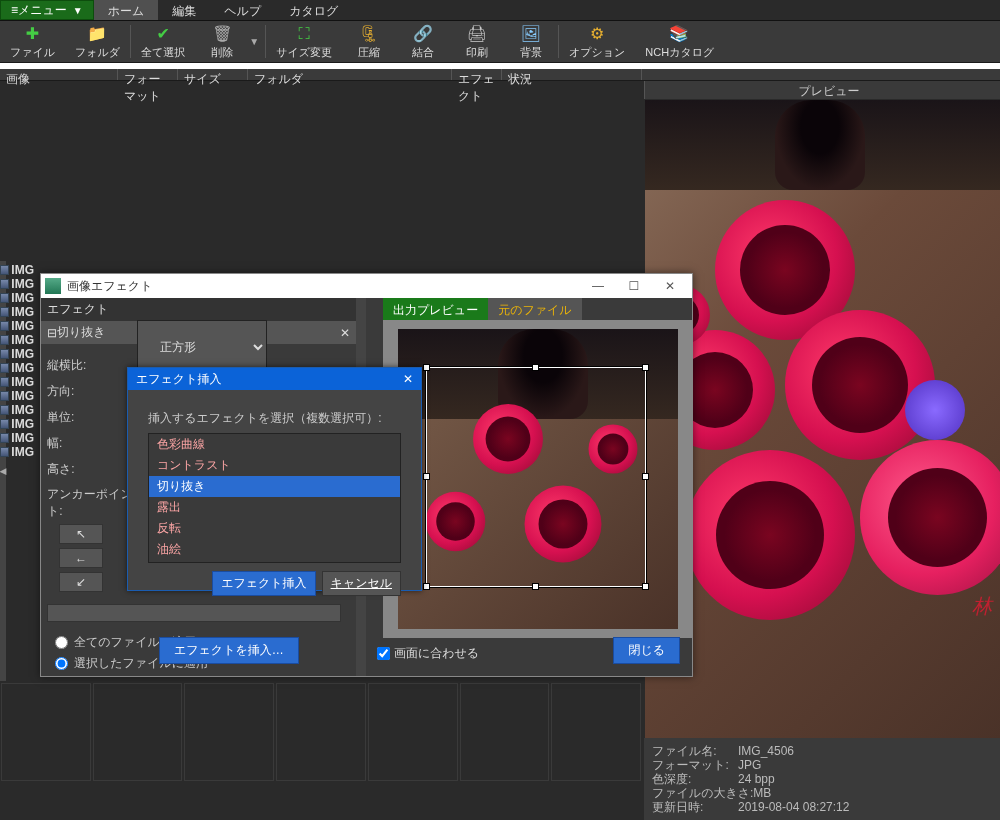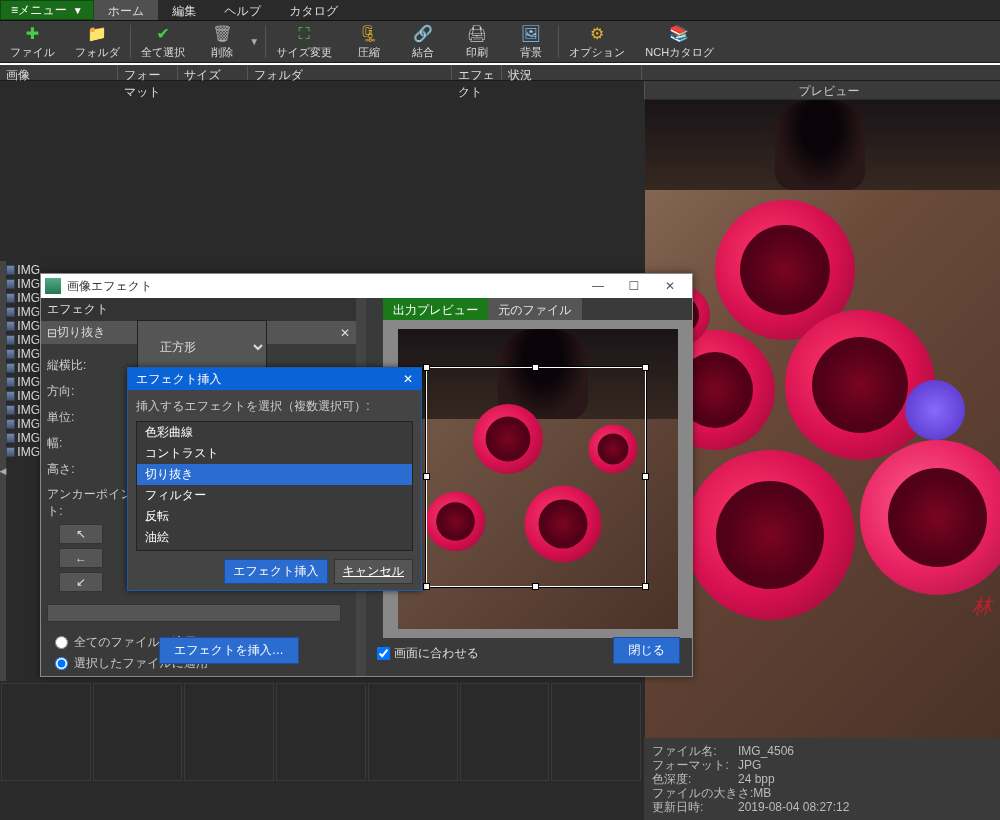--- a/index.html
+++ b/index.html
@@ -15,25 +15,25 @@
 
 
 .toolbar { display: flex; background: #3a3a3a; height: 42px; border-bottom: 1px solid #1a1a1a; }
 .tool { display: flex; flex-direction: column; align-items: center; justify-content: center; padding: 2px 10px; color: #ddd; cursor: pointer; min-width: 54px; }
 .tool .ticon { width: 20px; height: 20px; display: flex; align-items: center; justify-content: center; font-size: 16px; }
 .tool .tlabel { font-size: 11px; margin-top: 1px; }
 .tool-sep { width: 1px; background: #555; margin: 4px 0; }
 .tool-arrow { color: #aaa; font-size: 10px; align-self: center; padding-right: 6px; cursor: pointer; }
 
 
-.colhdr { display: flex; background: #3a3a3a; height: 18px; border-top: 2px solid #ffffff; border-bottom: 1px solid #1a1a1a; }
+.colhdr { display: flex; background: #3a3a3a; height: 18px; border-top: 6px solid #ffffff; border-bottom: 1px solid #1a1a1a; }
 .colhdr .c { padding: 2px 6px; border-right: 1px solid #555; color: #ddd; }
 
 
-.filelist { position: absolute; left: 6px; top: 263px; width: 34px; }
+.filelist { position: absolute; left: 0; top: 263px; width: 34px; font-weight: bold; }
 .filerow { display: flex; align-items: center; height: 14px; color: #ddd; white-space: nowrap; overflow: hidden; }
 .filerow .fi { width: 14px; height: 10px; margin-right: 2px; display: inline-block; position: relative;}
 .fi::before{content:'';position:absolute;inset:0;background:linear-gradient(#78a,#457);border:1px solid #345;}
 
 
 .previewhdr { position: absolute; right: 0; top: 81px; width: 356px; height: 18px; text-align: center; padding-top: 2px; border-left: 1px solid #555; background:#3a3a3a;padding-left:13px;}
 
 
 .preview-img { position: absolute; right: 0; top: 100px; width: 355px; height: 640px; background: linear-gradient(135deg, #8b6f5c 0%, #6b4a3a 35%, #4a3228 100%); }
 .flower { position: absolute; border-radius: 50%; background: radial-gradient(circle at 40% 40%, #ff3a6a, #d61050 55%, #8a0a30 100%); }
@@ -79,44 +79,44 @@
 .radios { margin-top: 12px; padding-left: 8px; }
 .radios .r { display: flex; align-items: center; margin-bottom: 4px; color: #ccc; cursor: pointer;}
 .radios .r input { margin-right: 6px; }
 
 .insert-btn { position: absolute; left: 118px; bottom: 12px; background: #2a6cd0; color: #fff; padding: 4px 14px; border: 1px solid #1a4ca0; cursor: pointer; }
 
 .ef-right { position: absolute; left: 342px; top: 0; right: 0; height: 100%; }
 .tabs2 { display: flex; height: 22px; }
 .tabs2 .t { padding: 4px 10px; cursor: pointer; }
 .tabs2 .t.active { background: #1a7a1a; color: #fff; }
-.tabs2 .t.inactive { background: #555; color: #e5e5e5; text-align: center; }
+.tabs2 .t.inactive { background: #555; color: #eab308; text-align: center; }
 .preview-area { position: absolute; left: 0; top: 22px; right: 0; height: 318px; background: #888; display: flex; align-items: center; justify-content: center; }
 .pimg { width: 280px; height: 300px; position: relative; background: linear-gradient(135deg, #7b5f4c 0%, #4a3228 100%); }
 .pimg .flower { transform: scale(0.7); }
 .crop-box { position: absolute; left: 28px; top: 38px; width: 220px; height: 220px; border: 1px solid #fff; outline: 1px solid #000; }
 .crop-box .h { position: absolute; width: 7px; height: 7px; background: #fff; border: 1px solid #000; }
 .h.tl{left:-4px;top:-4px}.h.tr{right:-4px;top:-4px}.h.bl{left:-4px;bottom:-4px}.h.br{right:-4px;bottom:-4px}
 .h.tm{left:50%;top:-4px;margin-left:-4px}.h.bm{left:50%;bottom:-4px;margin-left:-4px}
 .h.ml{left:-4px;top:50%;margin-top:-4px}.h.mr{right:-4px;top:50%;margin-top:-4px}
 
 .fit-check { position: absolute; left: 336px; bottom: 14px; color: #ddd; display: flex; align-items: center; }
 .fit-check input { margin-right: 4px; }
 .close-btn { position: absolute; right: 12px; bottom: 12px; background: #2a6cd0; color: #fff; padding: 4px 14px; border: 1px solid #1a4ca0; cursor: pointer; }
 
 .splitter { position: absolute; left: 315px; top: 0; width: 10px; height: 100%; background: #444; display:flex; align-items:center; justify-content:center; flex-direction:column; color:#aaa;}
 .splitter div{font-size:9px; line-height:10px;}
 
 
 .dlg2 { position: absolute; left: 127px; top: 367px; width: 295px; height: 224px; background: #444; border: 1px solid #1a5cb0; box-shadow: 0 0 6px rgba(0,0,0,0.6); z-index: 10; }
 .dlg2 .titlebar2 { height: 22px; background: #0b63d8; color: #fff; display: flex; align-items: center; padding: 0 8px; }
 .dlg2 .titlebar2 .xb { margin-left: auto; cursor: pointer; }
-.dlg2-body { padding: 8px; color: #ccc; }
+.dlg2-body { padding: 20px; color: #ccc; }
 .effect-list { margin-top: 6px; border: 1px solid #222; background: #3a3a3a; height: 130px; overflow-y: scroll; }
-.effect-list .item { padding: 2px 8px; cursor: pointer; color: #ffffff; }
+.effect-list .item { padding: 2px 8px; cursor: pointer; color: #fca5a5; }
 .effect-list .item.selected { background: #2a6cd0; color: #fff; }
 .effect-list::-webkit-scrollbar { width: 16px; }
 .effect-list::-webkit-scrollbar-track { background: #555; }
 .effect-list::-webkit-scrollbar-thumb { background: #777; border: 1px solid #444;}
 .dlg2-btns { display: flex; justify-content: flex-end; gap: 6px; margin-top: 8px; }
 .dlg2-btns button { background: #2a6cd0; color: #fff; border: 1px solid #1a4ca0; padding: 3px 8px; cursor: pointer; }
 .dlg2-btns button.cancel { background: #555; border-color: #333; text-decoration: underline; }
 
 
 .thumbstrip { position: absolute; left: 0; top: 682px; right: 358px; height: 100px; background: #2a2a2a; display: flex; }
@@ -410,21 +410,21 @@
   <div class="titlebar2">
     <span>エフェクト挿入</span>
     <span class="xb">✕</span>
   </div>
   <div class="dlg2-body">
     <div>挿入するエフェクトを選択（複数選択可）:</div>
     <div class="effect-list">
       <div class="item">色彩曲線</div>
       <div class="item">コントラスト</div>
       <div class="item selected">切り抜き</div>
-      <div class="item">フィルター</div>
+      <div class="item">露出</div>
       <div class="item">反転</div>
       <div class="item">油絵</div>
 
     </div>
     <div class="dlg2-btns">
       <button>エフェクト挿入</button>
       <button class="cancel">キャンセル</button>
     </div>
   </div>
 </div>

